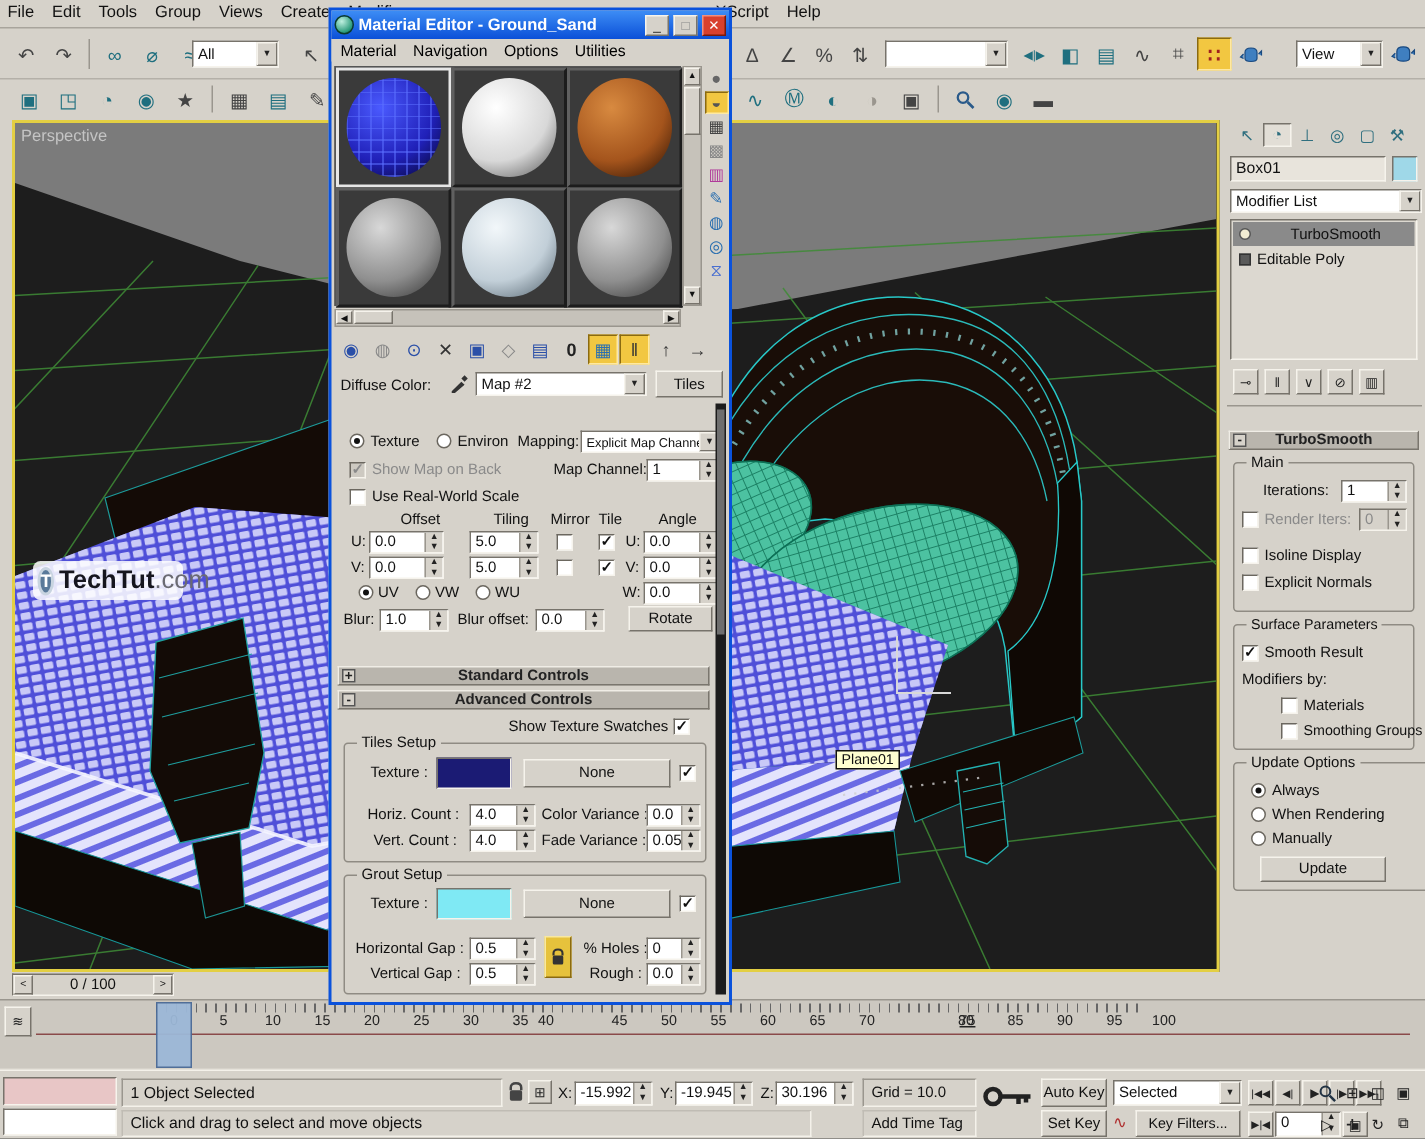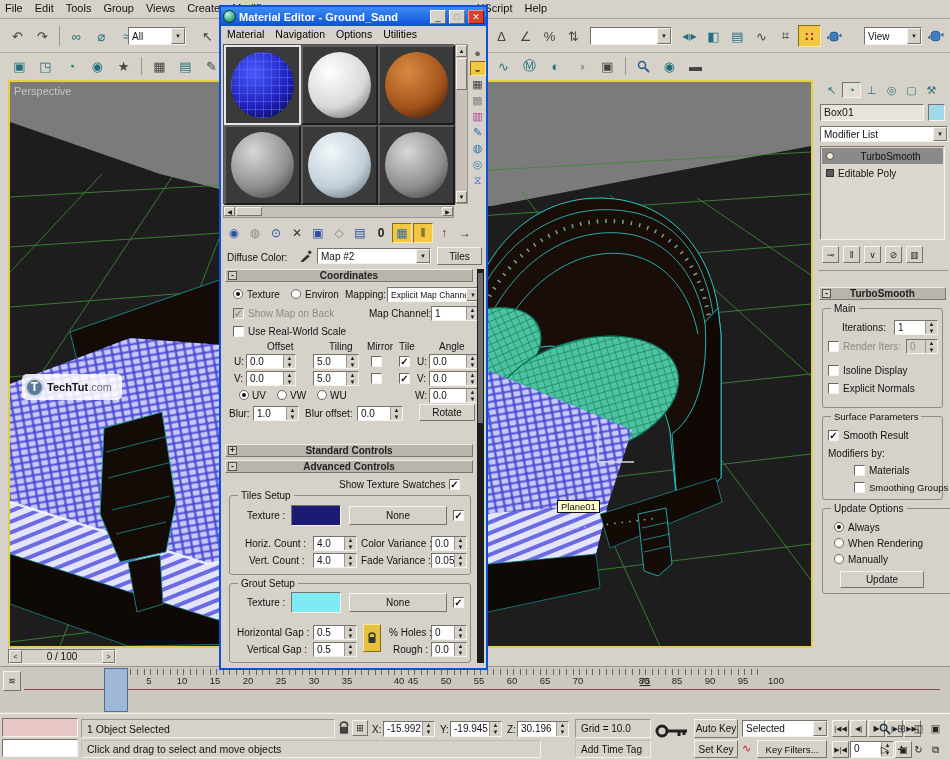--- a/index.html
+++ b/index.html
@@ -195,21 +195,21 @@
     <path d="M96,370 L158,354 M98,396 L162,380 M102,428 L160,414 M106,452 L156,440" stroke="#1f9f9f" stroke-width="0.7"></path>
     <path d="M118,480 L150,473 L153,522 L127,530 Z" fill="#120a06" stroke="#1d9494" stroke-width="0.8"></path>
     <path d="M588,342 L588,380 L624,380" stroke="#d8d8d8" stroke-width="1.3" fill="none"></path>
     <path d="M552,448 L648,436" stroke="#cfcfcf" stroke-width="1.5" stroke-dasharray="1.5,6" opacity="0.8"></path>
     <path d="M300,555 L420,540" stroke="#cfcfcf" stroke-width="1.5" stroke-dasharray="1.5,7" opacity="0.5"></path>
   </svg>
   <span class="a" style="left:4px;top:3px;font-size:11px;color:#c4c4c4">Perspective</span>
 
   <div class="a flex" style="left:12px;top:292px;width:100px;height:26px;background:rgba(255,255,255,0.85);border-radius:5px;padding-left:3px;gap:3px">
     <span style="width:19px;height:19px;border-radius:50%;background:#5a7a9a;border:2px solid #c8d4e0;color:#fff;font-size:12px;font-weight:bold;display:flex;align-items:center;justify-content:center">T</span>
-    <span style="font-size:11px"><b style="color:#16161e">TechTut</b><span style="color:#6a6a72">.com</span></span>
+    <span style="font-size:17px"><b style="color:#16161e">TechTut</b><span style="color:#6a6a72">.com</span></span>
   </div>
   <span class="a" style="left:547px;top:418px;background:#ffffd0;border:1px solid #111;font-size:9.5px;padding:0 3px;color:#111">Plane01</span>
 </div>
 
 <div class="a" style="left:219px;top:5px;width:269px;height:665px;background:#d6d2ca;border:2px solid #0a52dc;z-index:10">
 
   <div class="a flex" style="left:0;top:0;right:0;height:19px;background:linear-gradient(180deg,#3d8df5,#0b50d8);padding:0 2px;gap:3px">
     <span style="width:13px;height:13px;border-radius:50%;background:radial-gradient(circle at 35% 30%,#bff0e0,#2a9a7a 70%,#105040);border:1px solid #0a3a2c"></span>
     <span style="color:#fff;font-size:11px;font-weight:bold;flex:1;overflow:hidden;white-space:nowrap">Material Editor - Ground_Sand</span>
     <span class="btn" style="position:static;width:16px;height:14px;font-size:9px;line-height:8px">_</span>
@@ -289,21 +289,20 @@
     <svg width="15" height="15" viewBox="0 0 14 14">
         <path d="M2 12 L8 6 L10 8 L4 13 L2 13 Z M8 4 L10 2 L12 4 L10 6 Z" fill="#333"></path>
       </svg>
   </span>
   <div class="dd" style="left:96px;top:241px;width:114px;height:16px">
       <span>Map #2</span>
       <i>▼</i>
     </div>
   <span class="btn" style="left:216px;top:240px;width:45px;height:18px">Tiles</span>
 
-  <div class="rollout" style="left:4px;top:262px;width:248px"><span class="pm minus"></span><span>Coordinates</span></div>
   <span class="radio on" style="left:12px;top:282px"></span>
   <span class="lab" style="left:26px;top:282px">Texture</span>
   <span class="radio" style="left:70px;top:282px"></span>
   <span class="lab" style="left:84px;top:282px">Environ</span>
   <span class="lab" style="left:124px;top:282px">Mapping:</span>
   <div class="dd" style="left:166px;top:280px;width:94px;height:15px;font-size:8.5px">
       <span>Explicit Map Channel</span>
       <i>▼</i>
     </div>
   <span class="cb on dis" style="left:12px;top:301px"></span>
@@ -484,21 +483,21 @@
   <div class="a" style="left:24px;top:22px;width:916px;height:1px;background:#8a4a4a"></div>
   <div id="ruler-labels" class="a" style="left:24px;top:0;width:916px;height:24px">
       <span style="left: 92px;">0</span>
       <span style="left: 125px;">5</span>
       <span style="left: 158px;">10</span>
       <span style="left: 191px;">15</span>
       <span style="left: 224px;">20</span>
       <span style="left: 257px;">25</span>
       <span style="left: 290px;">30</span>
       <span style="left: 323px;">35</span>
-      <span style="left: 375px; text-align: center;">40</span>
+      <span style="left: 340px; text-align: center;">40</span>
       <span style="left: 389px;">45</span>
       <span style="left: 422px;">50</span>
       <span style="left: 455px;">55</span>
       <span style="left: 488px;">60</span>
       <span style="left: 521px;">65</span>
       <span style="left: 554px;">70</span>
       <span style="left: 621px; text-decoration: underline;">75</span>
       <span style="left: 620px;">80</span>
       <span style="left: 653px;">85</span>
       <span style="left: 686px;">90</span>

